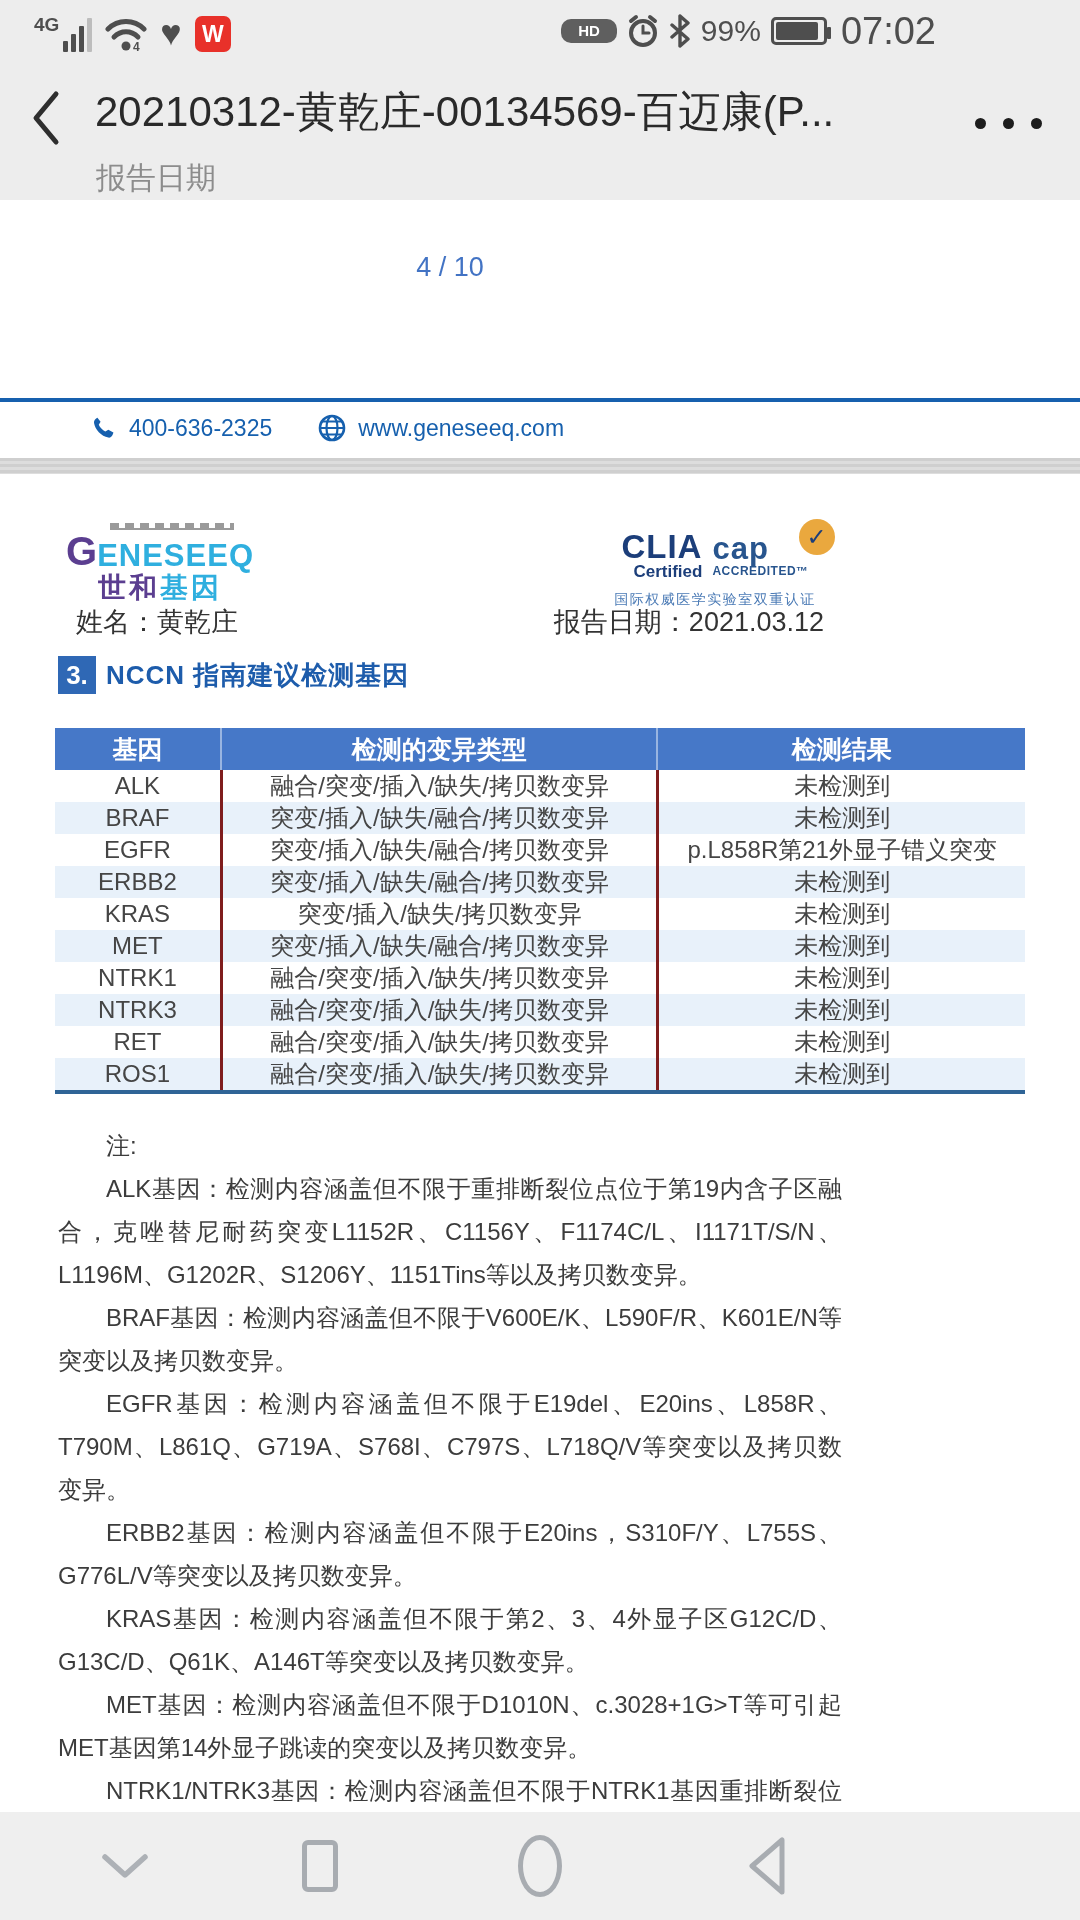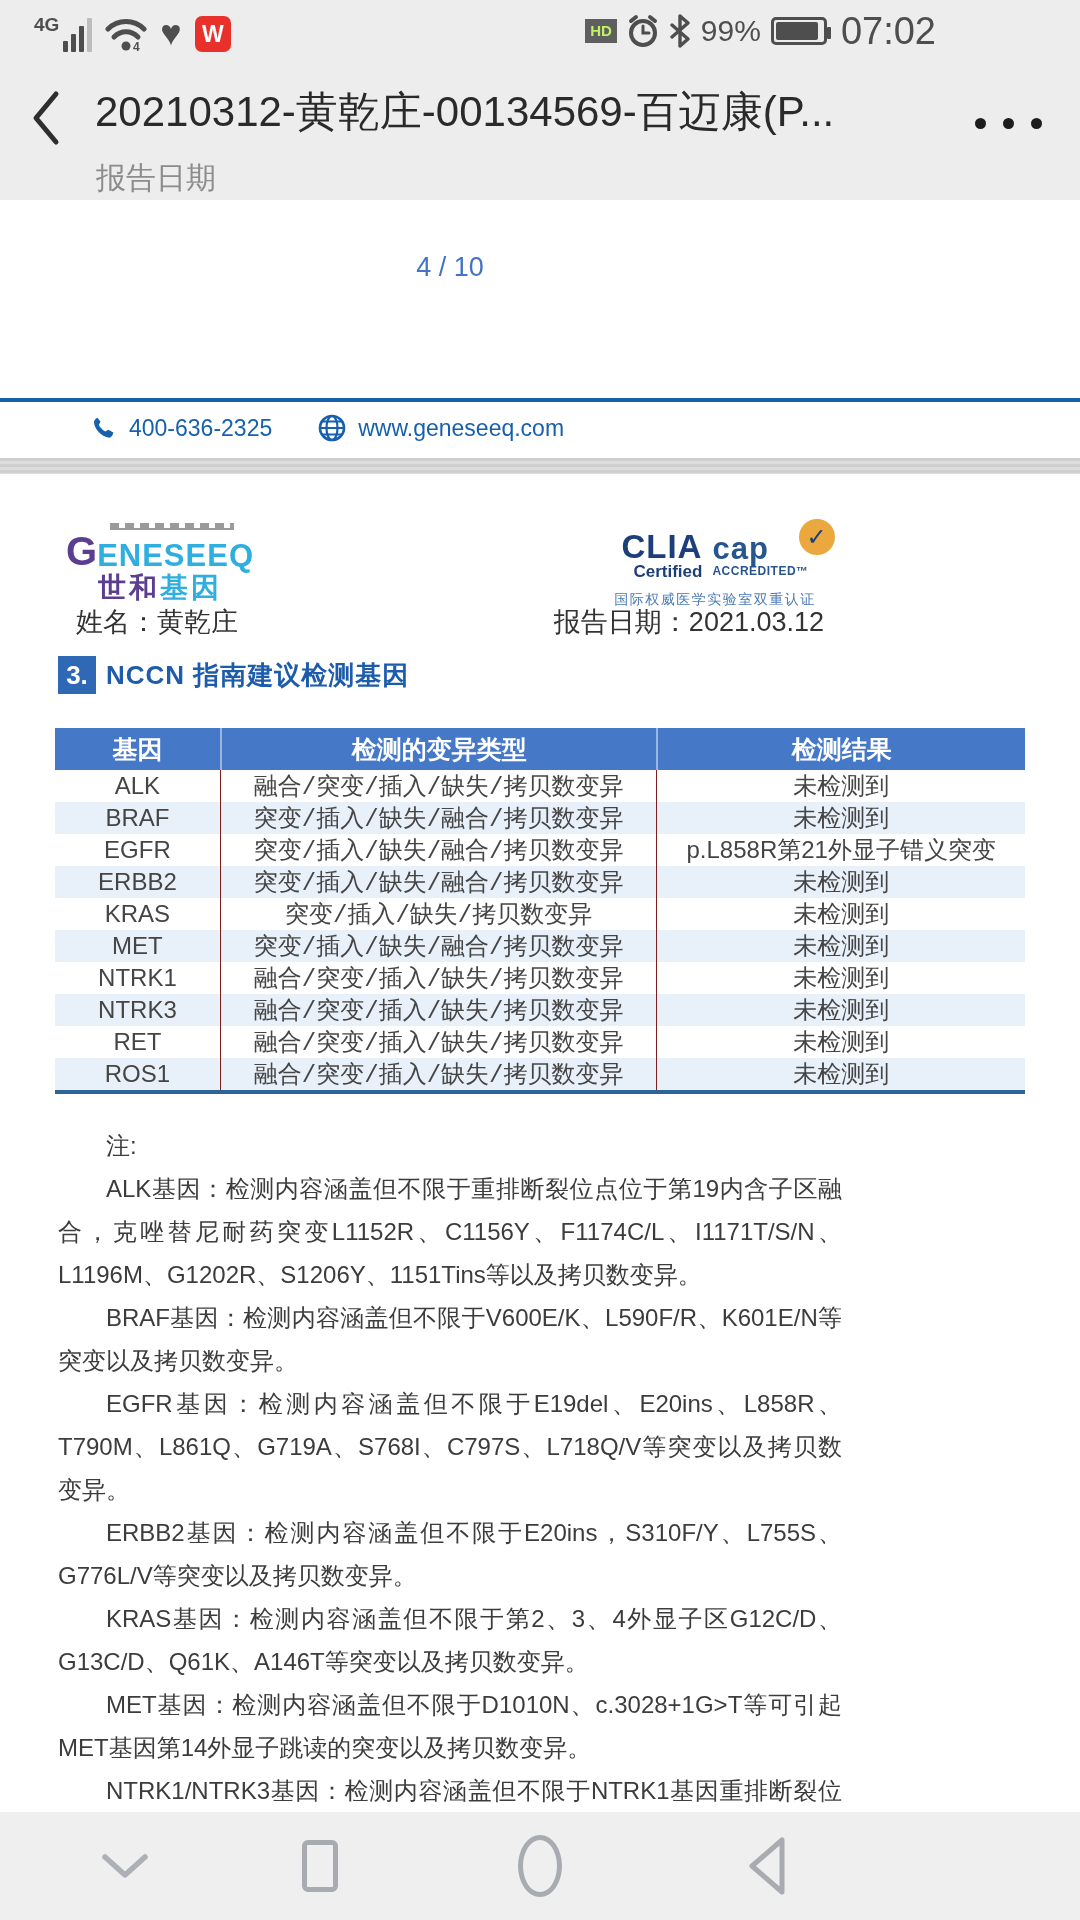--- a/index.html
+++ b/index.html
@@ -16,22 +16,22 @@
   .sb-left { position:absolute; left:34px; top:2px; display:flex; align-items:flex-end; gap:13px; height:42px; }
   .sig-wrap { display:flex; align-items:flex-end; gap:2px; height:38px; }
   .sig-4g { font-size:19px; font-weight:bold; color:#4e4e4e; align-self:flex-start; margin-right:2px; }
   .bars { display:flex; align-items:flex-end; gap:3px; }
   .bar { width:5px; background:#4e4e4e; border-radius:1px; }
   .b1{height:11px;} .b2{height:18px;} .b3{height:26px;} .b4{height:34px; background:#bdbdbd;}
   .heart-icon { font-size:36px; line-height:38px; color:#4e4e4e; }
   .w-badge { width:36px; height:36px; background:#e8312a; border-radius:7px; color:#fff; font-weight:bold;
              font-size:23px; display:flex; align-items:center; justify-content:center; }
   .sb-right { position:absolute; right:20px; top:0; display:flex; align-items:center; gap:10px; height:46px; }
-  .hd-badge { background:#5f5f5f; color:#bef264; font-size:15px; font-weight:bold; border-radius:0;
-              padding:3px 5px; line-height:18px; }
+  .hd-badge { background:#5f5f5f; color:#ffffff; font-size:15px; font-weight:bold; border-radius:10px;
+              padding:3px 17px; line-height:18px; }
   .pct { font-size:30px; color:#4e4e4e; }
   .battery { position:relative; width:56px; height:28px; border:3px solid #4e4e4e; border-radius:5px; }
   .battery .fill { position:absolute; left:2px; top:2px; bottom:2px; width:42px; background:#4e4e4e; border-radius:2px; }
   .battery .tip { position:absolute; right:-7px; top:7px; width:4px; height:12px; background:#4e4e4e; border-radius:1px; }
   .sb-time { font-size:38px; color:#4e4e4e; margin-left:4px; }
 
   .back-btn { position:absolute; left:28px; top:90px; width:40px; height:56px; cursor:pointer; }
   .file-title { position:absolute; left:95px; top:84px; width:870px; font-size:42px; color:#2a2a2a;
                 white-space:nowrap; overflow:hidden; }
   .menu-dots { position:absolute; right:38px; top:118px; display:flex; gap:17px; cursor:pointer; }
@@ -91,23 +91,23 @@
   .sec-num { width:38px; height:38px; background:#2f68b5; color:#fff; font-size:26px; font-weight:bold;
              display:flex; align-items:center; justify-content:center; }
   .sec-title { color:#1d5cab; font-size:26px; font-weight:bold; letter-spacing:1px; }
 
   
   .gene-table { position:absolute; left:55px; top:528px; width:970px; border-bottom:4px solid #2f6496; }
   .trow, .thead { display:flex; width:100%; }
   .thead { height:42px; background:#4678c8; color:#ffffff; font-weight:bold; font-size:25px; }
   .trow { height:32px; font-size:24px; color:#454545; }
   .tcell { display:flex; align-items:center; justify-content:center; text-align:center; }
-  .c0 { width:17%; } .c1 { width:45%;font-family:Liberation Mono, monospace; } .c2 { width:38%; }
+  .c0 { width:17%; } .c1 { width:45%; } .c2 { width:38%; }
   .thead .tcell + .tcell { border-left:2px solid rgba(255,255,255,0.45); }
-  .tbody .tcell + .tcell { border-left:1px solid #7f1d1d; }
+  .tbody .tcell + .tcell { border-left:3px solid #7f1d1d; }
   .tbody .trow:nth-child(even) { background:#e8f1fa; }
 
   
   .notes { position:absolute; left:58px; right:58px; top:924px; font-size:24px; color:#3c3c3c;
            line-height:43px; }
   .notes p { text-indent:2em; text-align:justify; }
   .notes-label { text-indent:0; }
 
   
   .nav-bar { position:absolute; bottom:0; left:0; width:1080px; height:108px; background:#efefef; }

